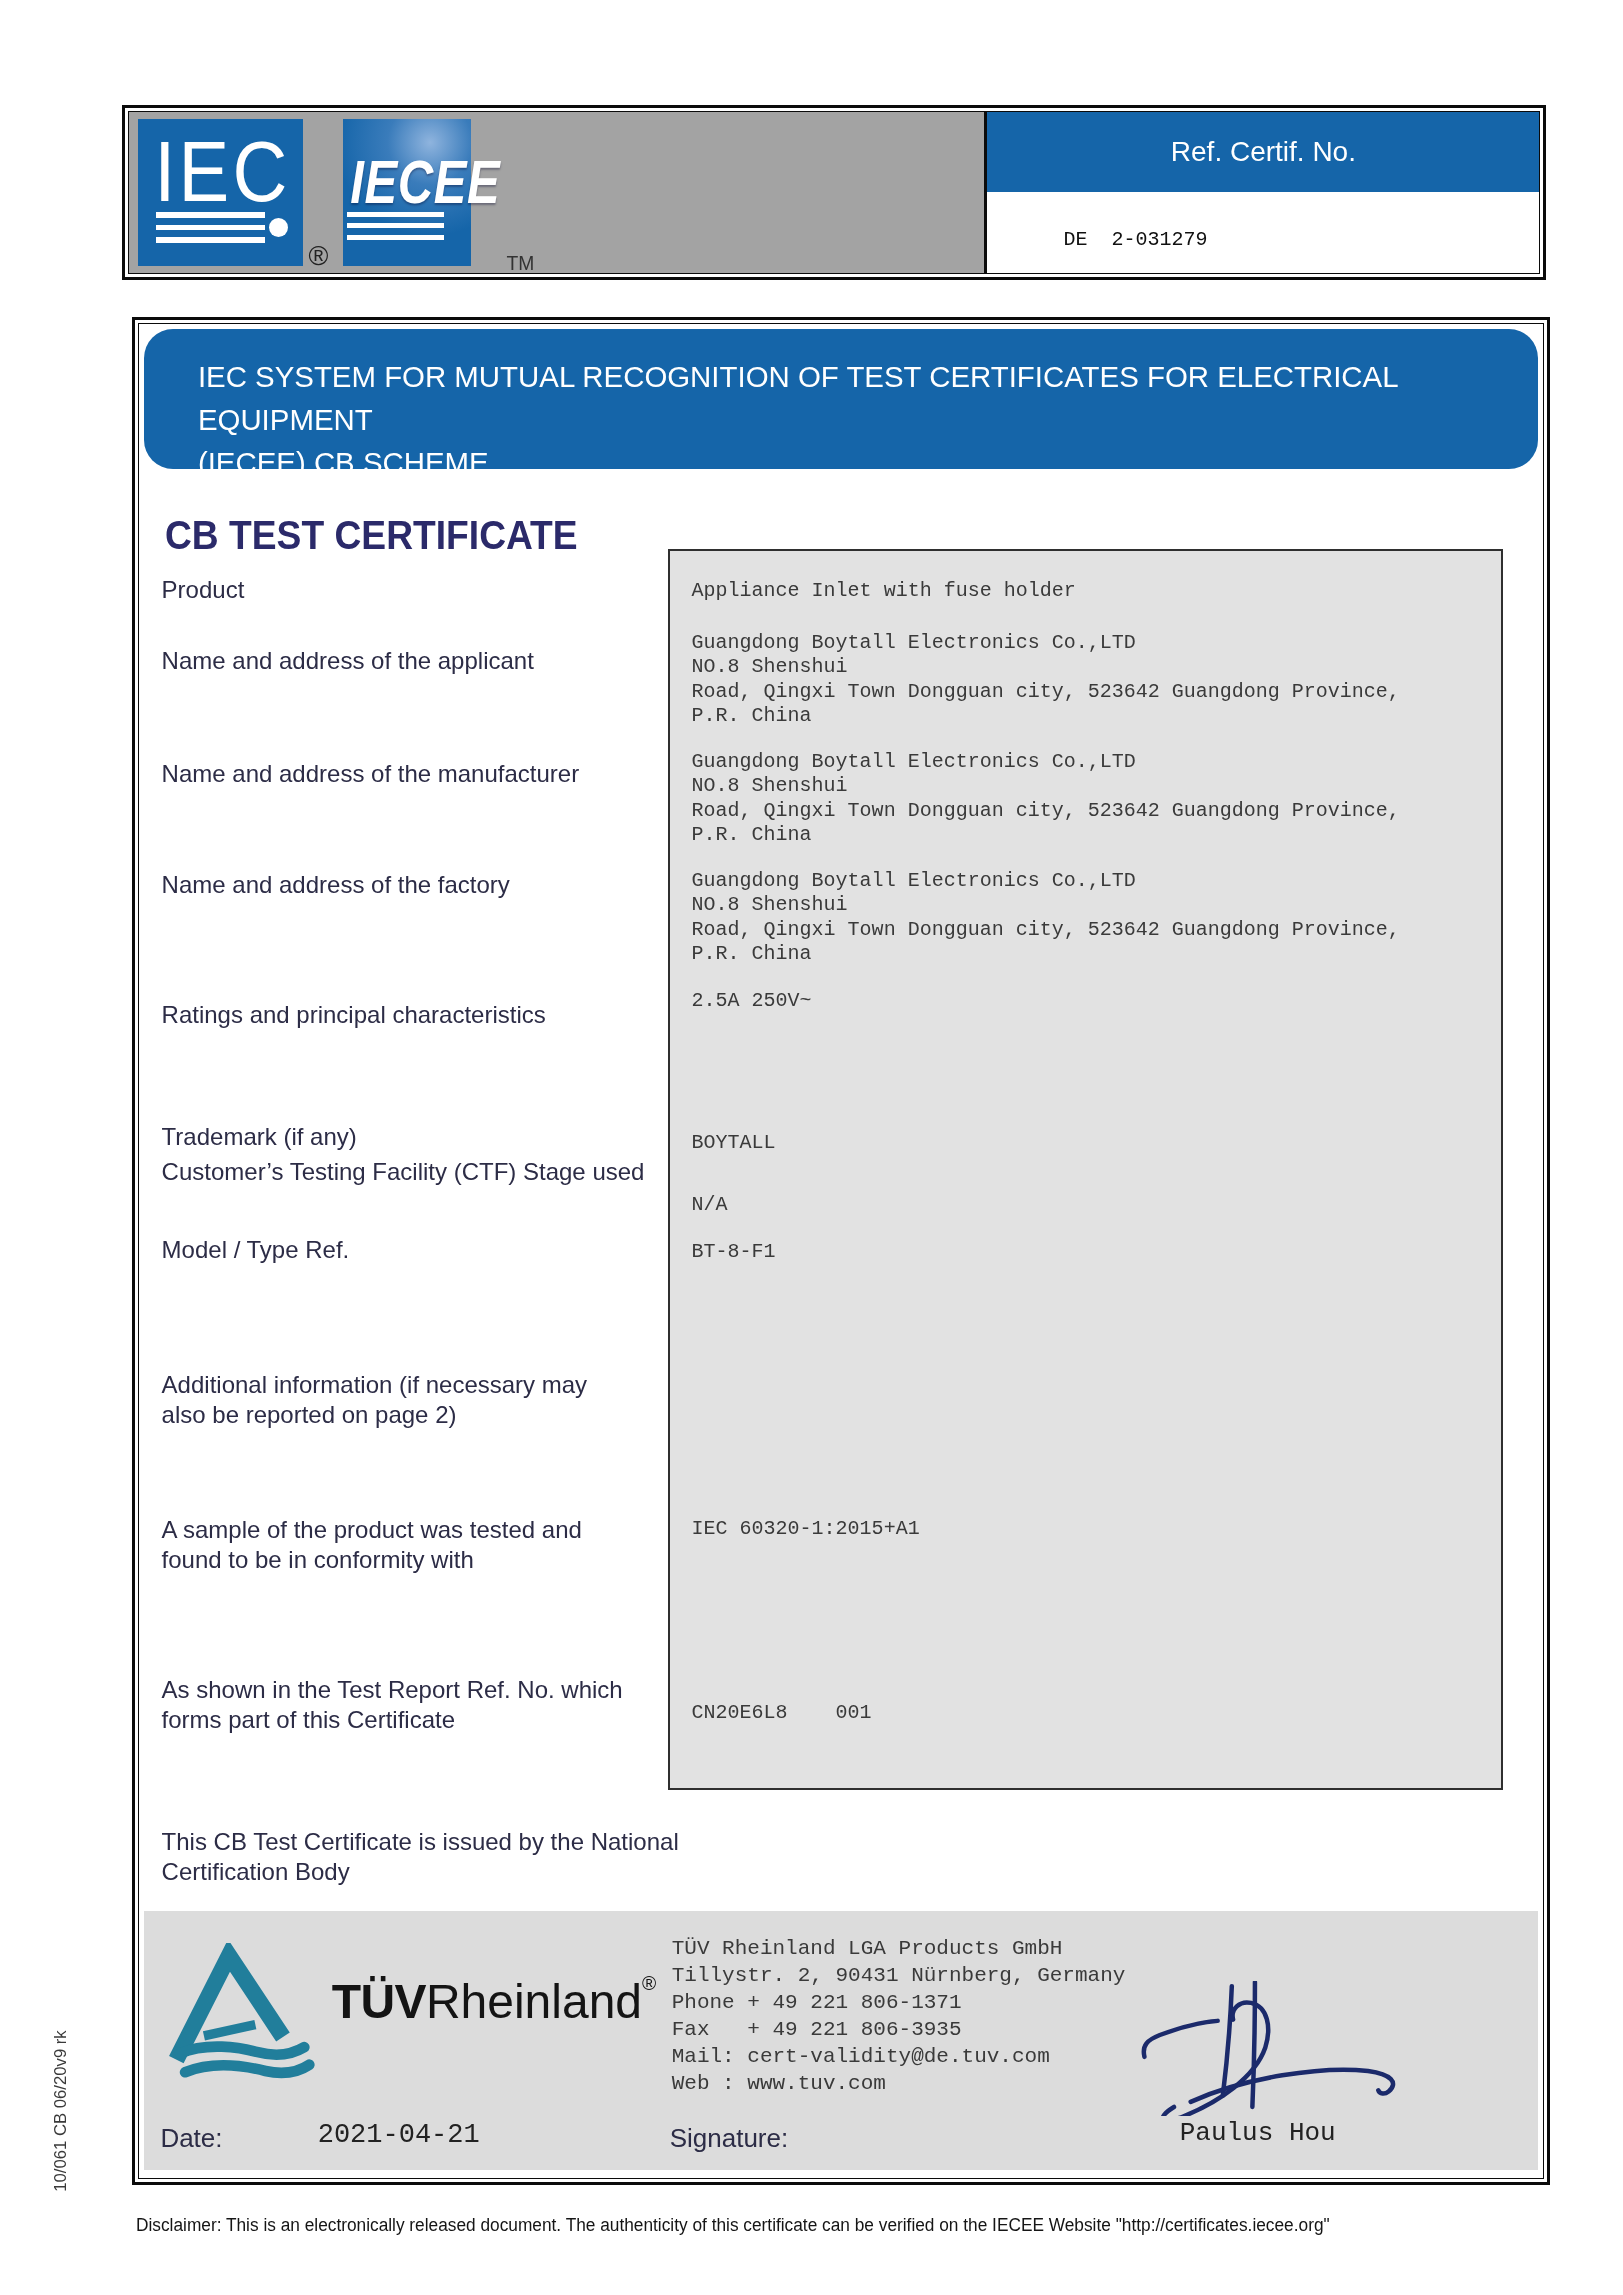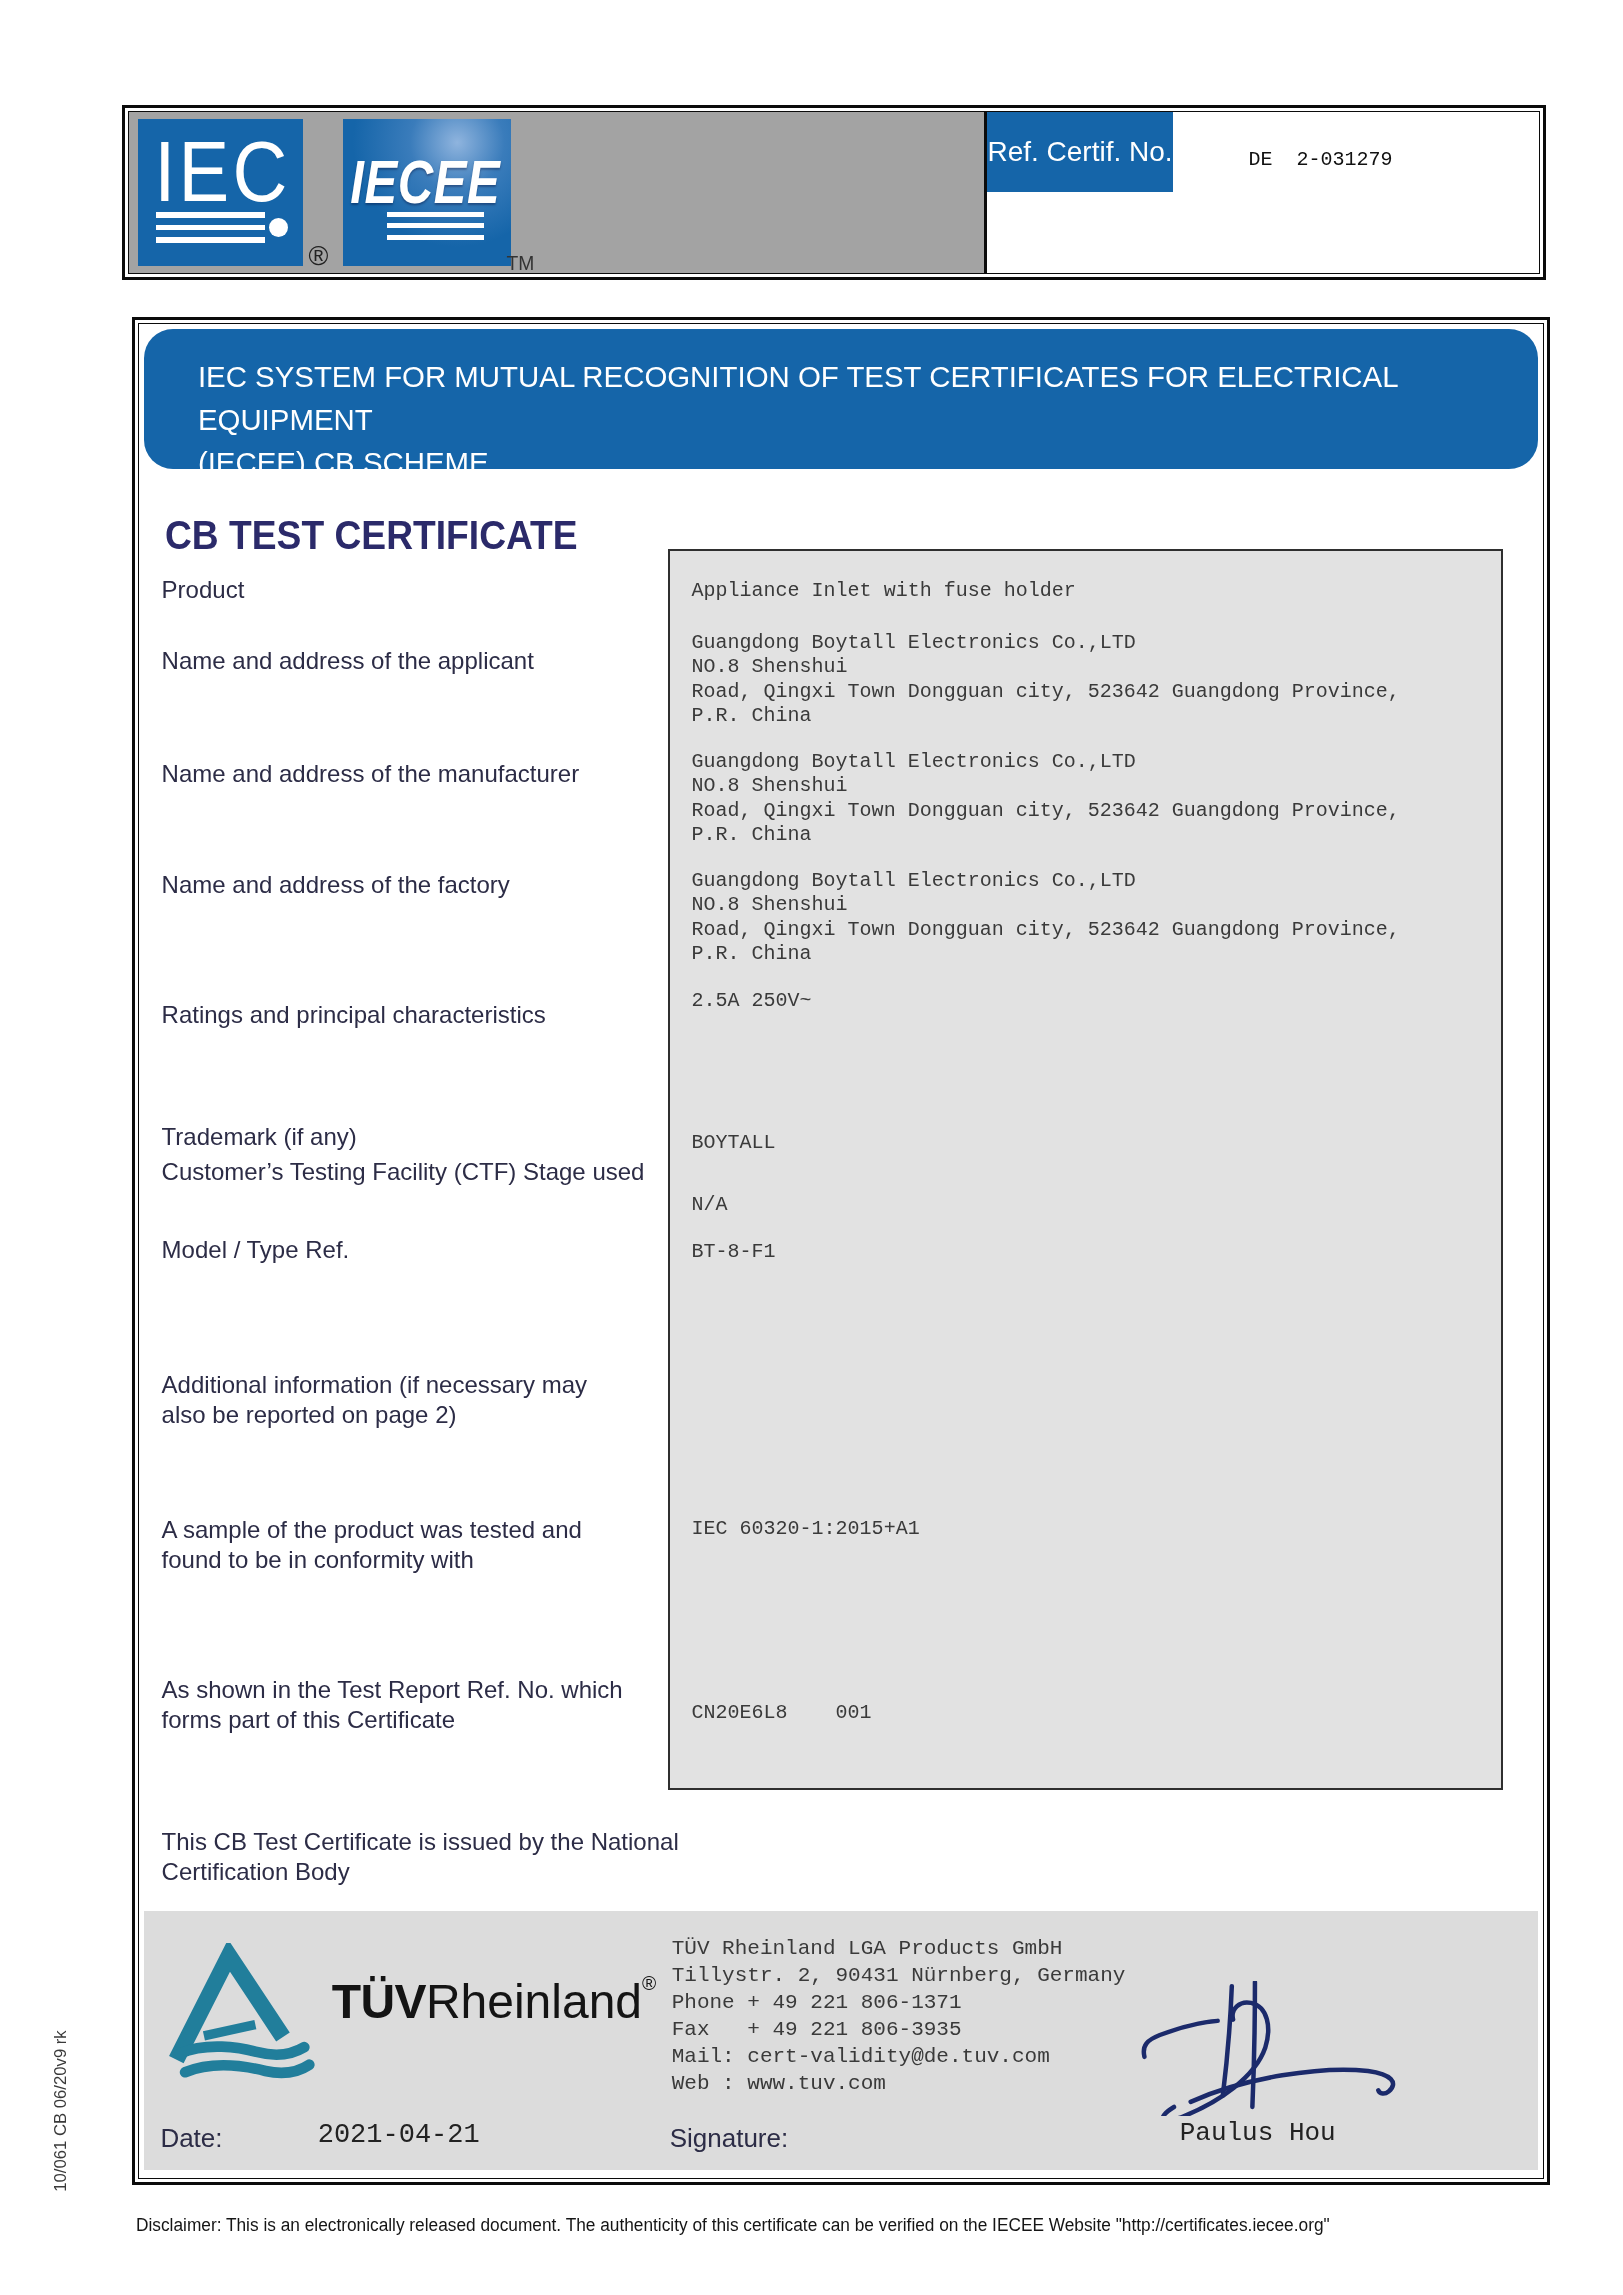--- a/index.html
+++ b/index.html
@@ -21,29 +21,29 @@
               border:3.9px solid #0b0b0b;padding:2.6px;box-sizing:border-box;background:#fff;}
   .header-inner{border:1.3px solid #0b0b0b;height:100%;box-sizing:border-box;display:flex;background:#fff;}
   .logo-area{flex:1;position:relative;background:#a3a3a3;}
   .iec-square{position:absolute;left:9px;top:7px;width:165px;height:147px;background:var(--brand-blue);}
   .iec-text{color:#fff;font-size:76px;font-weight:500;letter-spacing:3.2px;line-height:1;
             margin:10.3px 0 0 16.7px;transform:scaleY(1.12);transform-origin:top left;}
   .iec-bars{position:absolute;left:18px;bottom:15.4px;width:109px;}
   .iec-bars .bar{height:5.8px;background:#fff;margin-bottom:7px;}
   .iec-dot{position:absolute;left:113px;top:5.8px;width:19.3px;height:19.3px;border-radius:50%;background:#fff;}
   .reg-mark{position:absolute;left:180px;bottom:1.3px;font-size:27px;color:#222;}
-  .iecee-square{position:absolute;left:214px;top:7px;width:168px;height:147px;
+  .iecee-square{position:absolute;left:214px;top:7px;width:128px;height:147px;
                 background:radial-gradient(circle at 68% 16%, #8fb4de 0%, #3a7cbb 28%, var(--brand-blue) 62%);}
   .iecee-text{color:#fff;font-style:italic;font-weight:bold;font-size:49px;letter-spacing:0.6px;
               margin:28px 0 0 7.7px;transform:scaleY(1.25);transform-origin:top left;
               text-shadow:0 1.3px 1.9px rgba(0,0,40,.35);}
   .iecee-bars{position:absolute;right:27px;bottom:19.3px;width:97px;}
   .iecee-bars .bar{height:5.1px;background:#fff;margin-bottom:6.4px;}
   .tm-mark{position:absolute;left:378px;bottom:-1.3px;font-size:19.3px;color:#333;}
-  .ref-panel{width:552px;border-left:3.9px solid #0b0b0b;display:flex;flex-direction:row;background:#fff;justify-content:center;}
+  .ref-panel{width:552px;border-left:3.9px solid #0b0b0b;display:flex;flex-direction:column;background:#fff;justify-content:center;}
   .ref-band{height:80px;background:var(--brand-blue);color:#fff;display:flex;align-items:center;
             justify-content:center;font-size:28px;}
   .ref-value-area{flex:1;position:relative;}
   .ref-value{position:absolute;left:76px;top:36px;font-family:"Liberation Mono","DejaVu Sans Mono",monospace;
              font-size:20px;color:#111;white-space:pre;}
 
   
   .body-box{position:absolute;left:132px;top:317px;width:1418px;height:1868px;
             border:3.9px solid #0b0b0b;padding:2.6px;box-sizing:border-box;background:#fff;}
   .body-inner{border:1.3px solid #0b0b0b;width:100%;height:100%;box-sizing:border-box;position:relative;background:#fff;}

